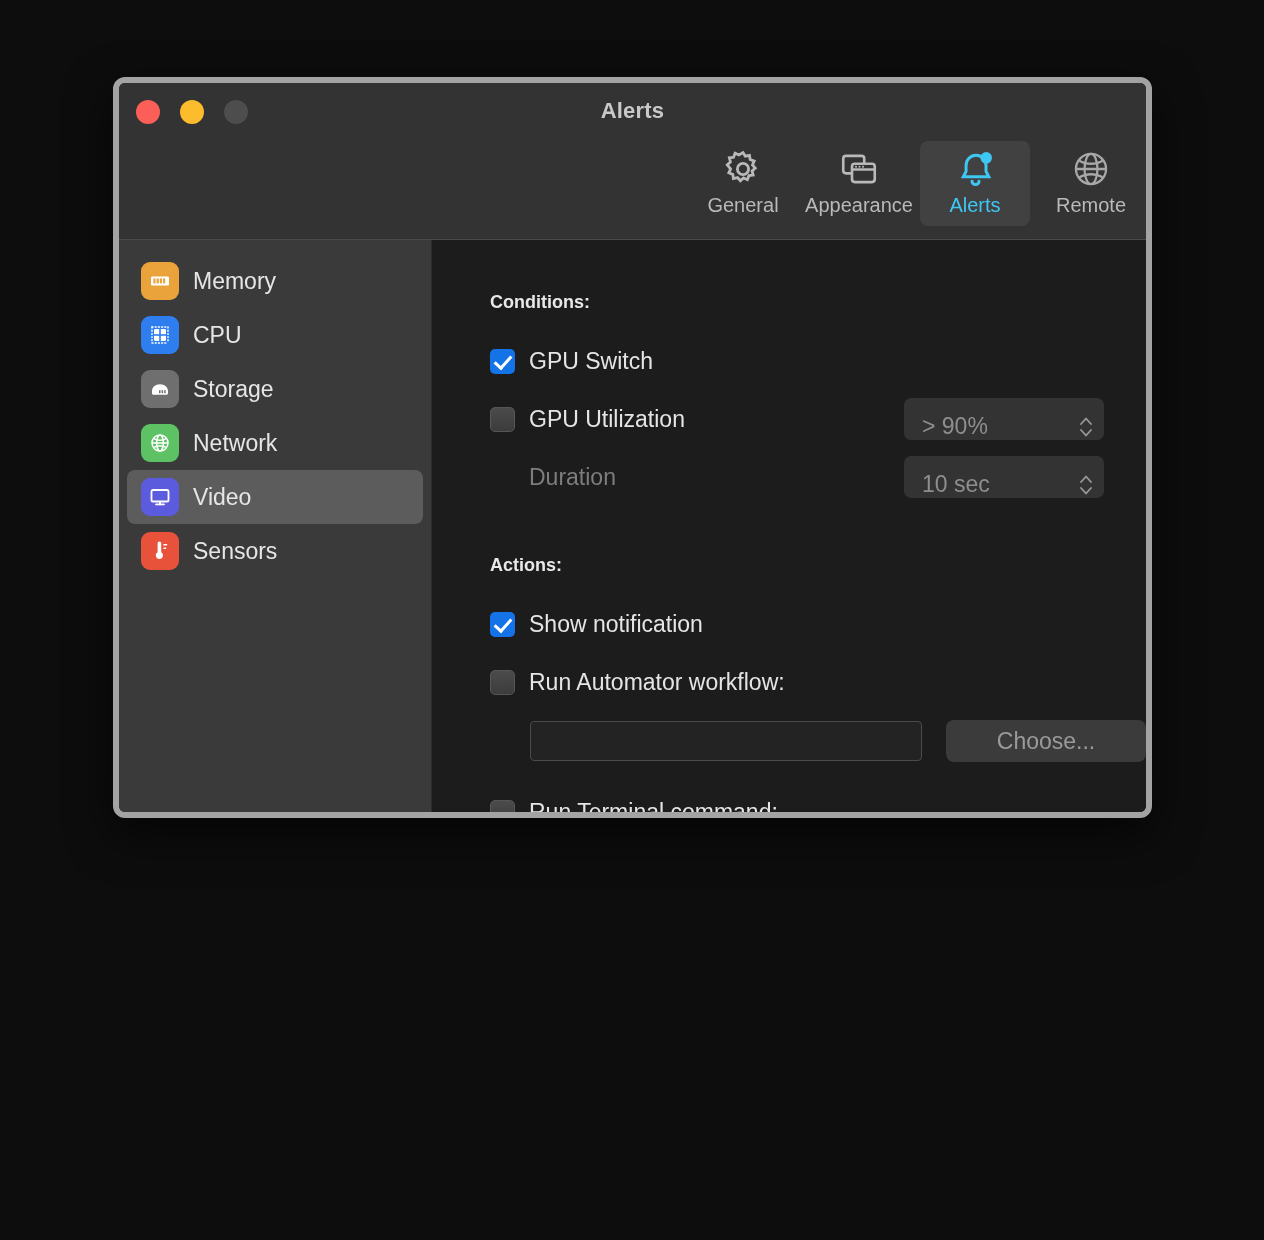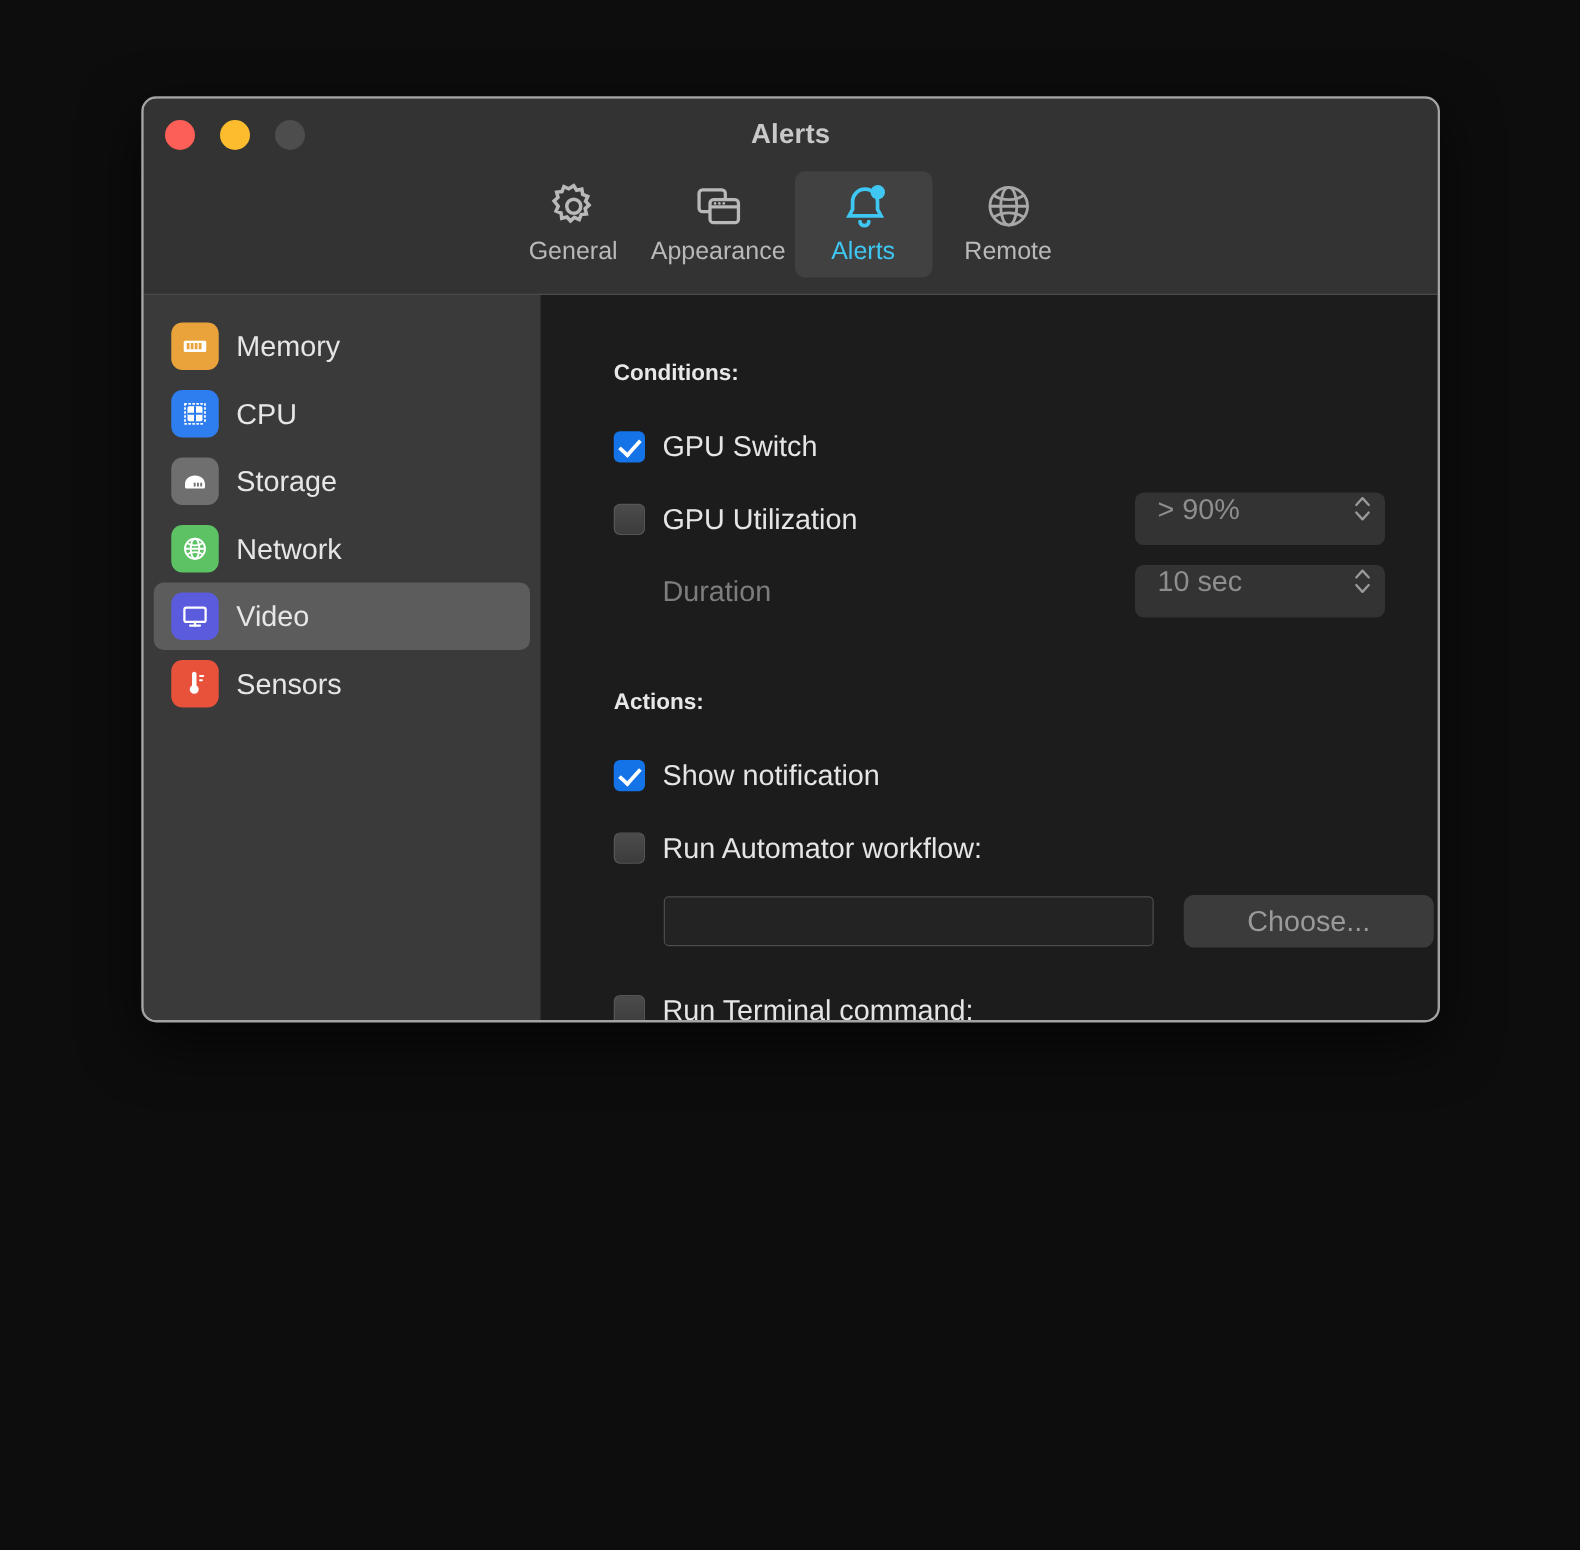--- a/index.html
+++ b/index.html
@@ -17,21 +17,21 @@
   #window {
     position: absolute;
     left: 113px;
     top: 77px;
     width: 1039px;
     height: 741px;
     border-radius: 12px;
     overflow: hidden;
     background: #1c1c1c;
     box-shadow: 0 16px 46px rgba(0,0,0,0.65);
-    border: 2px solid #a3a3a3;
+    border: 6px solid #a3a3a3;
   }
 
   
   #titlebar {
     position: relative;
     height: 157px;
     background: #333333;
     border-bottom: 1px solid #4a4a4a;
   }
 
@@ -59,21 +59,21 @@
     font-weight: bold;
     color: #c9c9c9;
     letter-spacing: 0.2px;
   }
 
   #toolbar {
     position: absolute;
     top: 58px;
     left: 0; right: 0;
     display: flex;
-    justify-content: center;
+    justify-content: flex-end;
     align-items: flex-start;
     gap: 6px;
   }
   .tool-item {
     width: 110px;
     padding: 7px 4px 9px 4px;
     border-radius: 8px;
     display: flex;
     flex-direction: column;
     align-items: center;
@@ -173,21 +173,21 @@
   .row-label.dim { color: #7d7d7d; }
 
   .stepper {
     position: absolute;
     right: 42px;
     width: 200px;
     height: 42px;
     background: #333333;
     border-radius: 7px;
     display: flex;
-    align-items: flex-start;
+    align-items: flex-end;
     padding: 0 10px 0 18px;
     cursor: default;
   }
   .stepper-val {
     flex: 1;
     font-size: 23px;
     color: #8e8e8e;
   }
   .stepper-arrows {
     display: flex;

